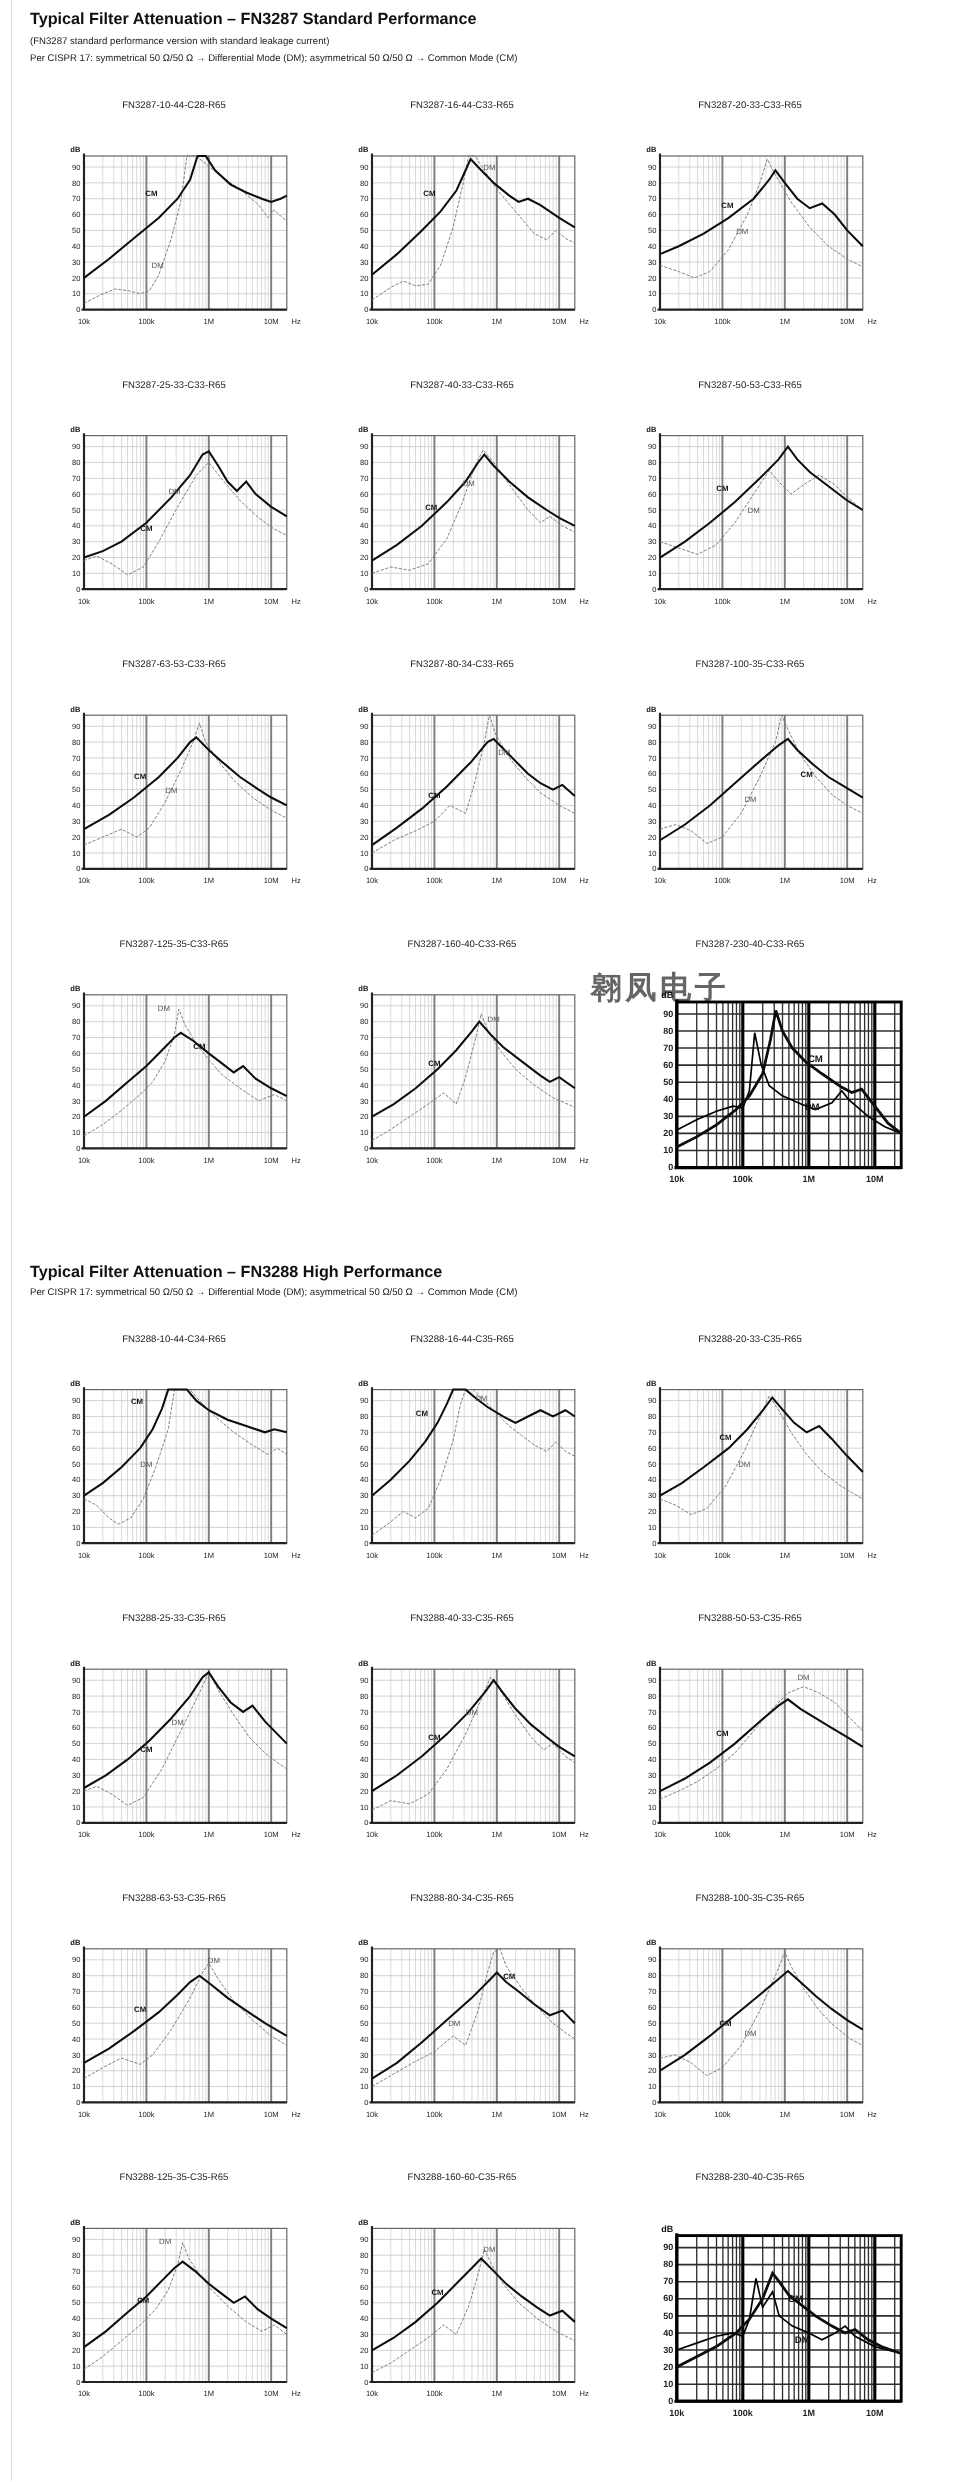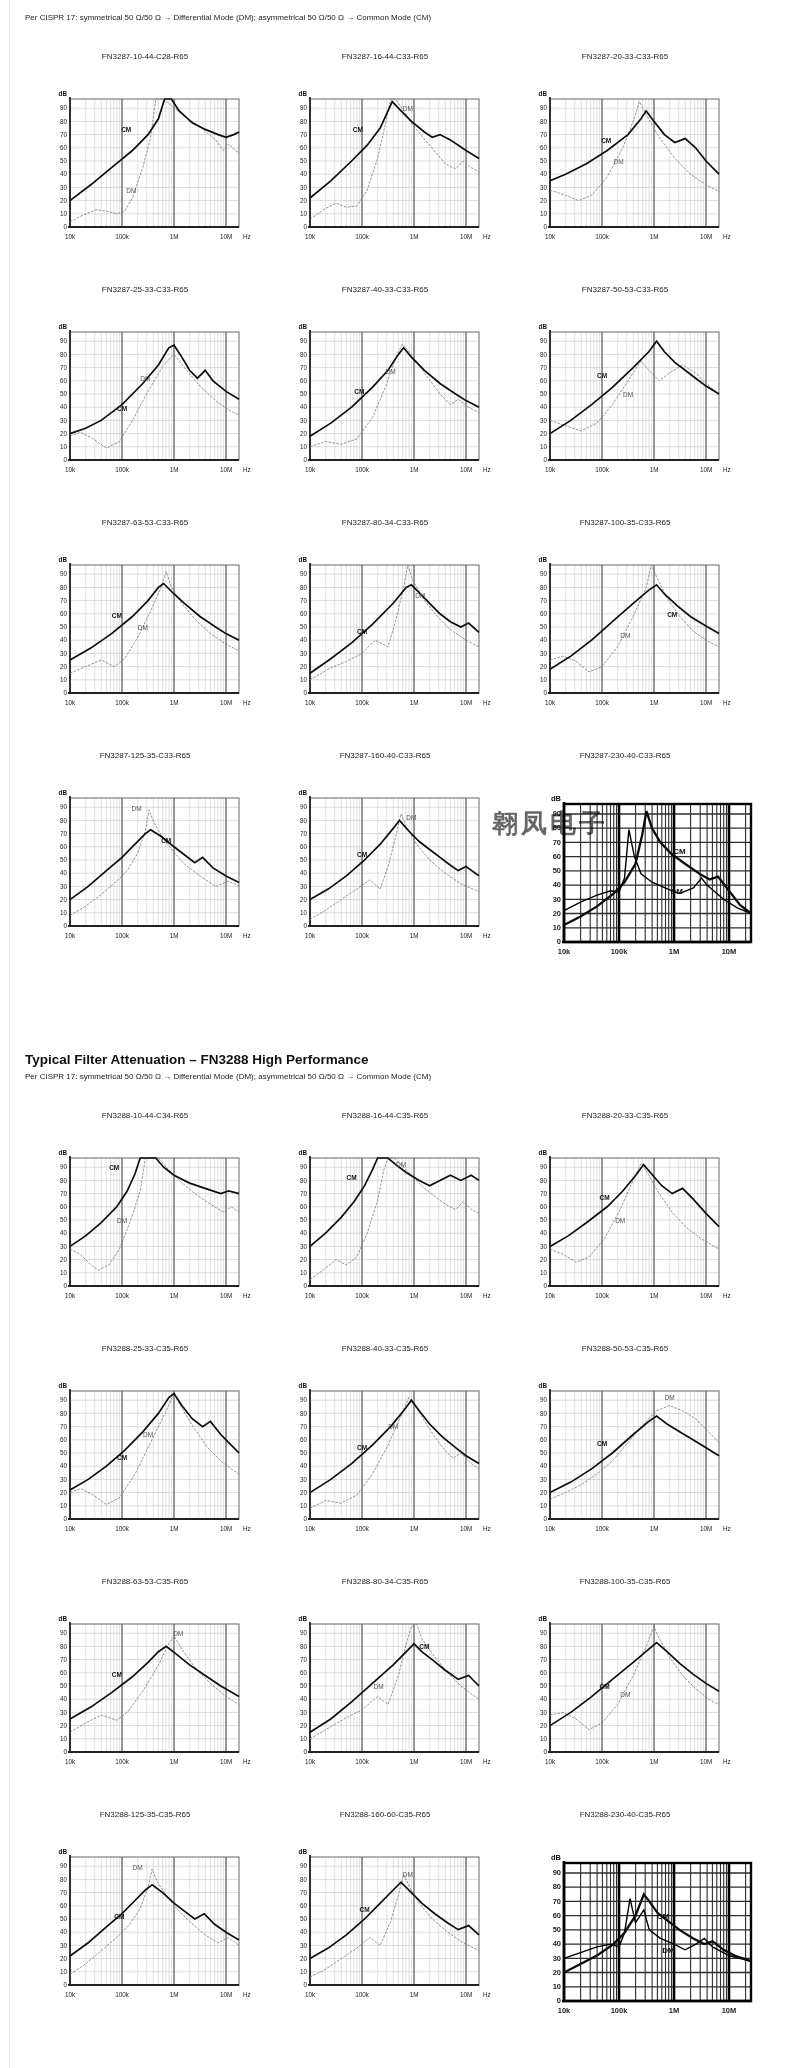--- a/index.html
+++ b/index.html
@@ -24,20 +24,22 @@
     font-size:26px;font-weight:bold;letter-spacing:3px;color:#000000;opacity:0.6;
   }
   text{font-family:"Liberation Sans", sans-serif;}
 </style>
 </head>
 <body>
 
 <div class="page-edge"></div>
 
 <section class="sec sec-1">
+  <h1>Typical Filter Attenuation – FN3287 Standard Performance</h1>
+  <p class="sub">(FN3287 standard performance version with standard leakage current)</p>
   <p class="note">Per CISPR 17: symmetrical 50 Ω/50 Ω → Differential Mode (DM); asymmetrical 50 Ω/50 Ω → Common Mode (CM)</p>
   <div class="grid">
       <figure class="cell">
         <figcaption>FN3287-10-44-C28-R65</figcaption>
         <svg width="213" height="158" viewBox="0 0 213 158">
           <line x1="26" y1="140.0" x2="195.0" y2="140.0" stroke="#c2c2c2" stroke-width="0.6"></line>
           <line x1="26" y1="126.8" x2="195.0" y2="126.8" stroke="#c2c2c2" stroke-width="0.6"></line>
           <line x1="26" y1="113.6" x2="195.0" y2="113.6" stroke="#c2c2c2" stroke-width="0.6"></line>
           <line x1="26" y1="100.4" x2="195.0" y2="100.4" stroke="#c2c2c2" stroke-width="0.6"></line>
           <line x1="26" y1="87.2" x2="195.0" y2="87.2" stroke="#c2c2c2" stroke-width="0.6"></line>

